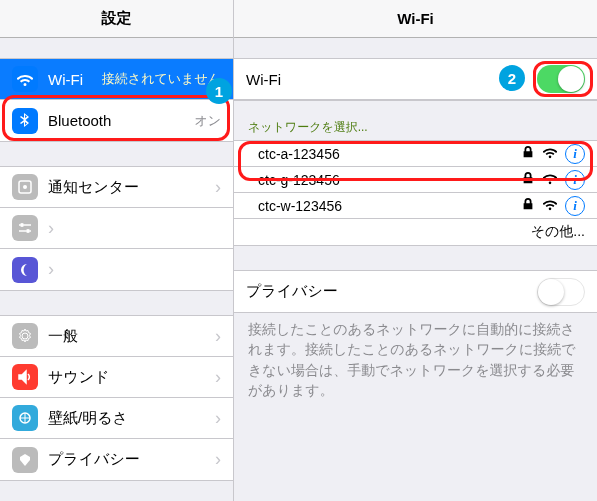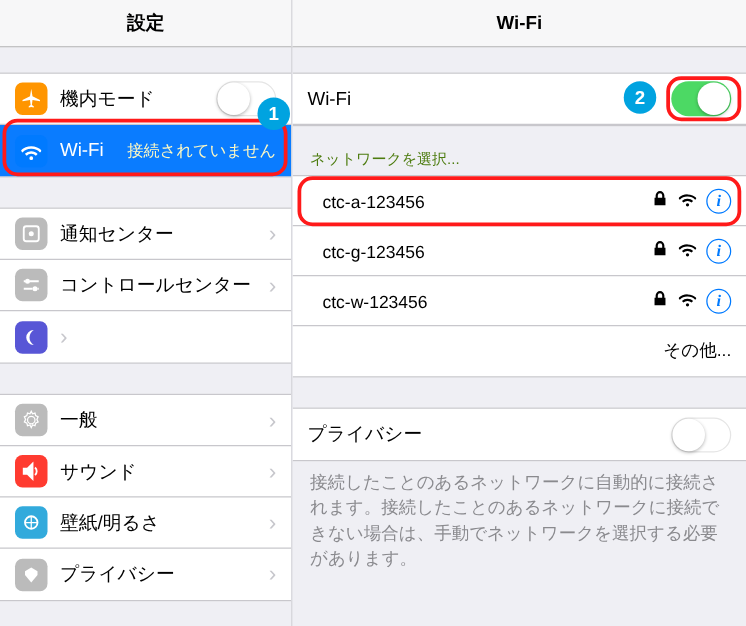--- a/index.html
+++ b/index.html
@@ -29,78 +29,75 @@
   
   .switch { width: 48px; height: 28px; border-radius: 14px; position: relative; }
   .switch .knob { position: absolute; width: 26px; height: 26px; background: #fff; border-radius: 50%; top: 1px; box-shadow: 0 1px 3px rgba(0,0,0,0.3); }
   .switch.off { background: #fff; border: 1px solid #e5e5e5; }
   .switch.off .knob { left: 0; top: 0; }
   .switch.on { background: #4cd964; }
   .switch.on .knob { right: 1px; }
   
   .section-label { font-size: 12px; color: #4d7c0f; padding: 18px 14px 4px; }
   .footer-note { font-size: 14px; color: #8a8a8e; padding: 6px 14px 10px; line-height: 1.45; }
-  .net-row { height: 40px; display: flex; align-items: center; padding-left: 24px; padding-right: 12px; border-bottom: 1px solid #c8c7cc; }
+  .net-row { height: 26px; display: flex; align-items: center; padding-left: 24px; padding-right: 12px; border-bottom: 1px solid #c8c7cc; }
   .net-row:last-child { border-bottom: none; text-align: right; }
   .net-name { flex: 1; font-size: 14px; }
   .net-icons { display: flex; align-items: center; gap: 8px; }
   .lock svg, .wifi svg { width: 14px; height: 14px; fill: #000; }
   .info { width: 20px; height: 20px; border: 1.5px solid #007aff; border-radius: 50%; color: #007aff; display: flex; align-items: center; justify-content: center; font-style: italic; font-family: Georgia, serif; font-size: 13px; font-weight: bold; }
   
   .badge { position: absolute; width: 26px; height: 26px; border-radius: 50%; background: #00a3e0; color: #fff; font-weight: 700; font-size: 15px; display: flex; align-items: center; justify-content: center; z-index: 20; }
   
   .hl { position: absolute; border: 3px solid #ff1a1a; border-radius: 12px; z-index: 15; pointer-events: none; }
 </style>
 </head>
 <body>
 
 <div class="wrap">
 
   <div class="col left">
     <div class="header">設定</div>
     <div class="scroll" id="left-scroll">
         <div class="group" style="margin-top: 20px;">
-          <div class="row">
-            <div class="icon-box bg-orange">
-              <svg viewBox="0 0 16 16">
-                <use href="#i-airplane"></use>
-              </svg>
-            </div>
-            <span class="label">機内モード</span>
-            <div class="switch off">
-              <div class="knob"></div>
-            </div>
-          </div>
           <div class="row selected">
             <div class="icon-box bg-blue">
               <svg viewBox="0 0 16 16">
                 <use href="#i-wifi"></use>
               </svg>
             </div>
             <span class="label">Wi-Fi</span>
             <span class="sub">接続されていません</span>
           </div>
+          <div class="row">
+            <div class="icon-box bg-blue">
+              <svg viewBox="0 0 16 16">
+                <use href="#i-bluetooth"></use>
+              </svg>
+            </div>
+            <span class="label">Bluetooth</span>
+            <span class="sub">オン</span>
+          </div>
         </div>
         <div class="group">
           <div class="row">
             <div class="icon-box icon-gray">
               <svg viewBox="0 0 16 16">
                 <use href="#i-notify"></use>
               </svg>
             </div>
             <span class="label">通知センター</span>
             <span class="chev">›</span>
           </div>
           <div class="row">
             <div class="icon-box icon-gray">
               <svg viewBox="0 0 16 16">
                 <use href="#i-control"></use>
               </svg>
             </div>
-            <span class="label">コントロールセンター</span>
             <span class="chev">›</span>
           </div>
           <div class="row">
             <div class="icon-box bg-purple">
               <svg viewBox="0 0 16 16">
                 <use href="#i-moon"></use>
               </svg>
             </div>
             <span class="chev">›</span>
           </div>

